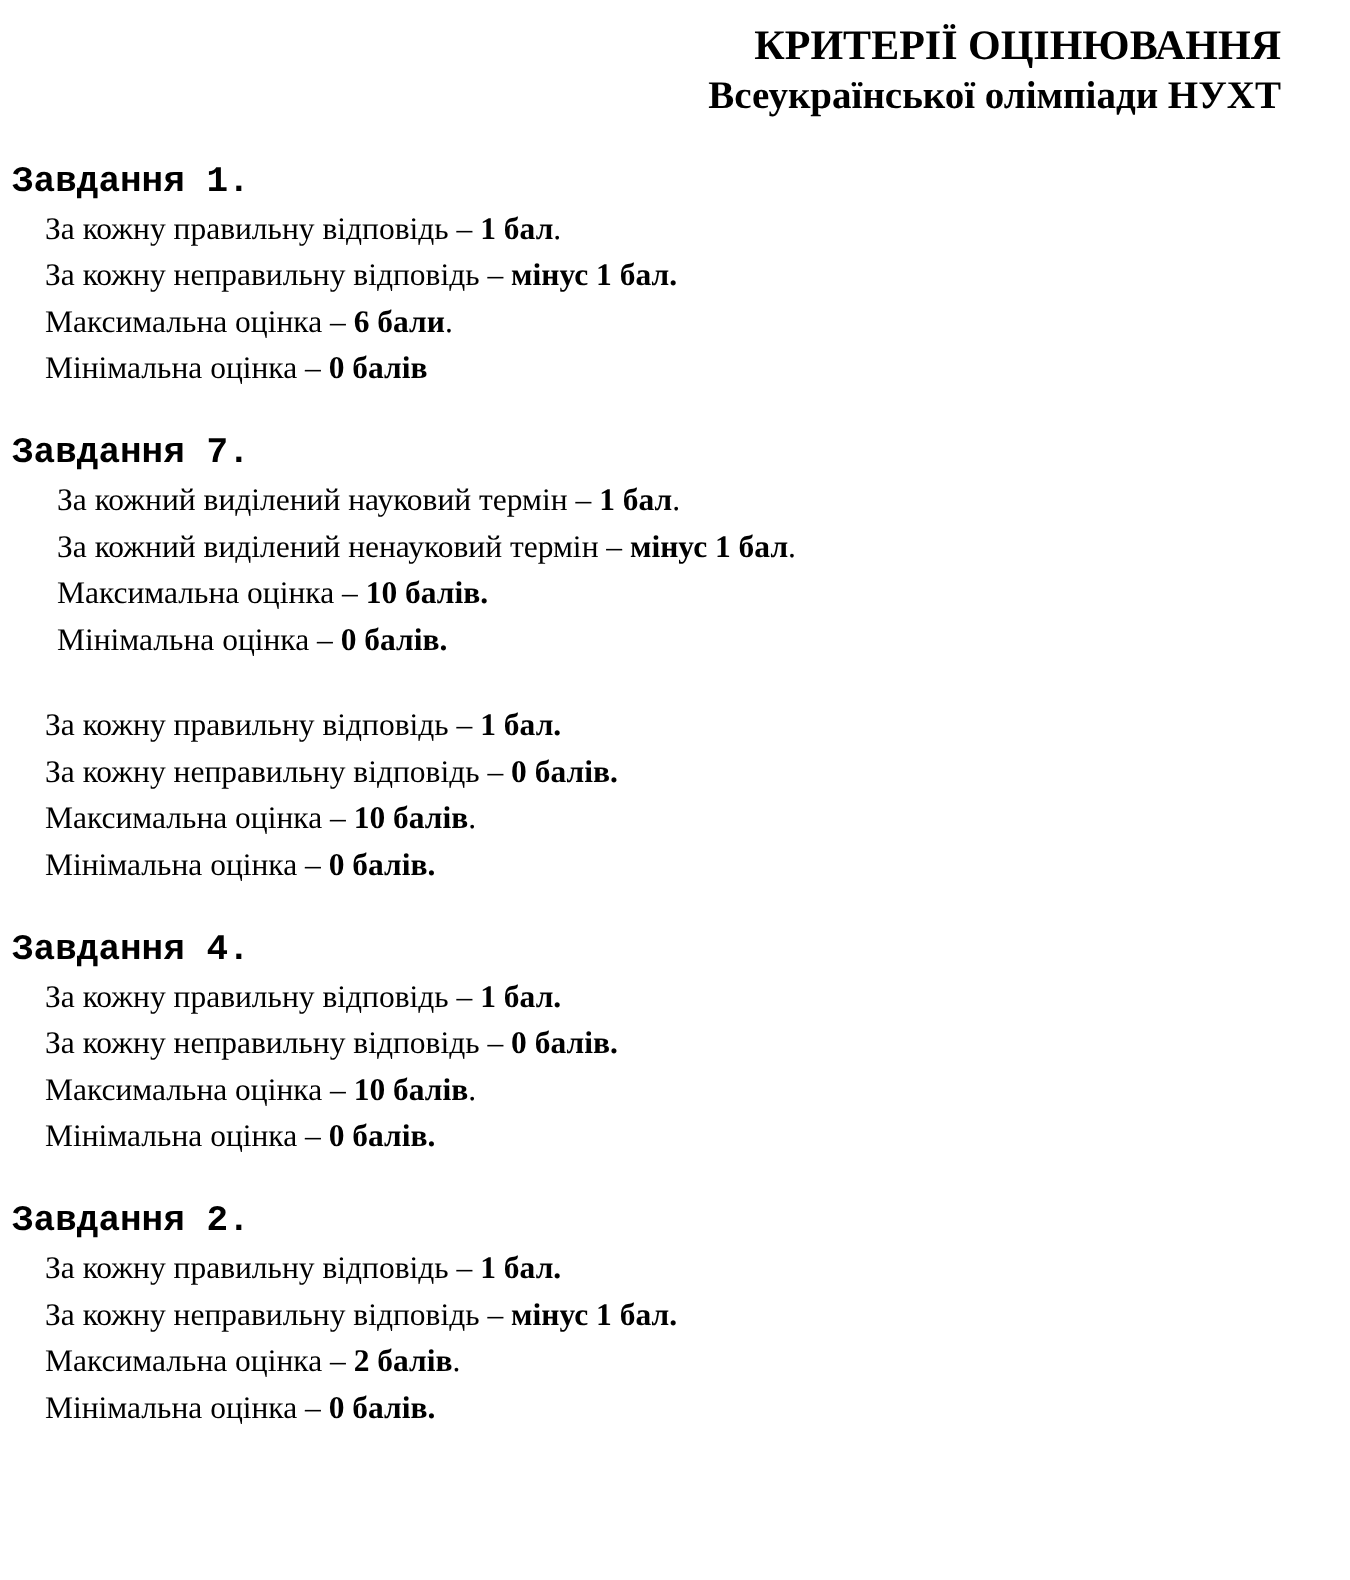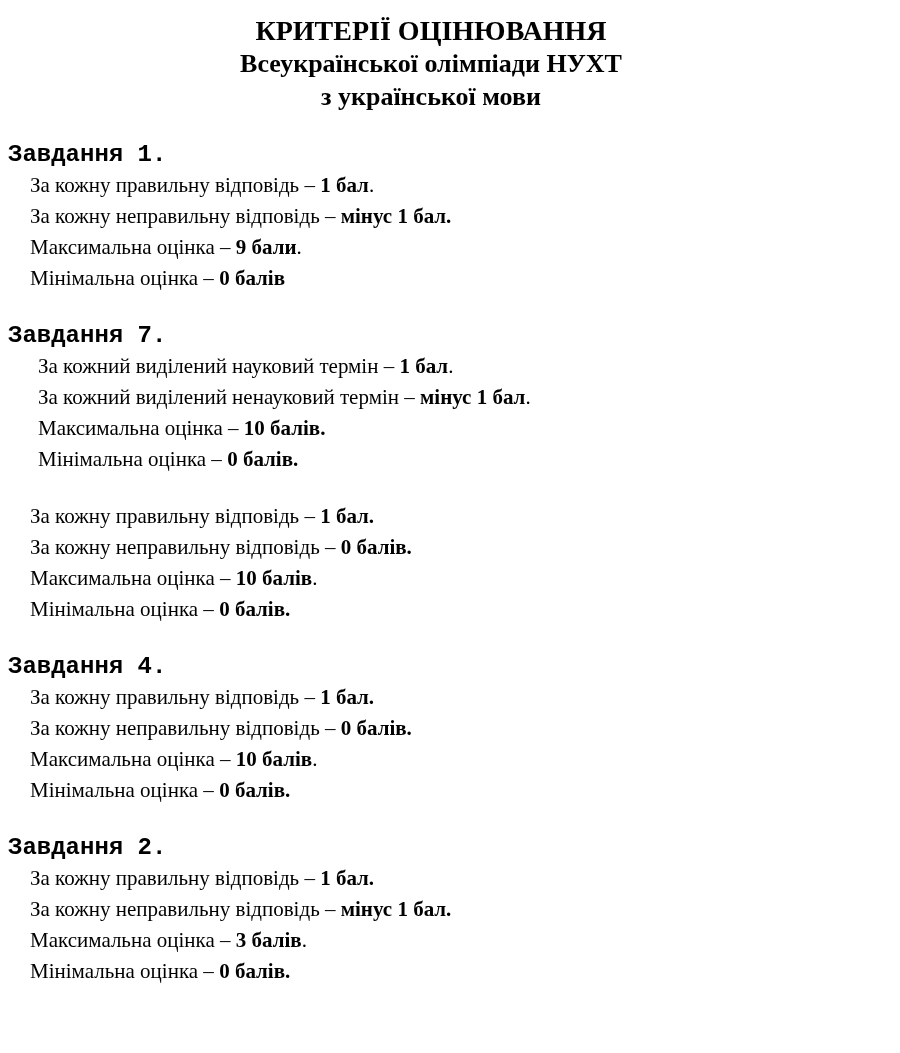--- a/index.html
+++ b/index.html
@@ -8,21 +8,21 @@
     width: 900px;
     height: 1053px;
     font-family: "Liberation Serif", "DejaVu Serif", serif;
     color: #000000;
     overflow: hidden;
   }
   .document {
     padding: 14px 46px 0 8px;
   }
   .title-block {
-    text-align: center;
+    text-align: right;
     font-weight: bold;
     margin-bottom: 24px;
   }
   .title-line-1 {
     font-size: 28px;
     line-height: 33px;
   }
   .title-line {
     font-size: 26px;
     line-height: 33px;
@@ -48,29 +48,28 @@
   .line b { font-weight: bold; }
 </style>
 </head>
 <body>
 
 <div class="document">
 
   <div class="title-block">
     <div class="title-line-1">КРИТЕРІЇ ОЦІНЮВАННЯ</div>
     <div class="title-line">Всеукраїнської олімпіади НУХТ</div>
-    <div class="title-line">з української мови</div>
   </div>
 
   <div class="section">
     <div class="section-heading">Завдання 1.</div>
     <div class="lines">
       <div class="line"><span>За кожну правильну відповідь – </span><b>1 бал</b><span>.</span></div>
       <div class="line"><span>За кожну неправильну відповідь – </span><b>мінус 1 бал.</b><span></span></div>
-      <div class="line"><span>Максимальна оцінка – </span><b>9 бали</b><span>.</span></div>
+      <div class="line"><span>Максимальна оцінка – </span><b>6 бали</b><span>.</span></div>
       <div class="line"><span>Мінімальна оцінка – </span><b>0 балів</b><span></span></div>
     </div>
   </div>
 
   <div class="section">
     <div class="section-heading">Завдання 7.</div>
     <div class="lines lines-wide">
       <div class="line"><span>За кожний виділений науковий термін – </span><b>1 бал</b><span>.</span></div>
       <div class="line"><span>За кожний виділений ненауковий термін – </span><b>мінус 1 бал</b><span>.</span></div>
       <div class="line"><span>Максимальна оцінка – </span><b>10 балів.</b><span></span></div>
@@ -95,18 +94,18 @@
       <div class="line"><span>Максимальна оцінка – </span><b>10 балів</b><span>.</span></div>
       <div class="line"><span>Мінімальна оцінка – </span><b>0 балів.</b><span></span></div>
     </div>
   </div>
 
   <div class="section">
     <div class="section-heading">Завдання 2.</div>
     <div class="lines">
       <div class="line"><span>За кожну правильну відповідь – </span><b>1 бал.</b><span></span></div>
       <div class="line"><span>За кожну неправильну відповідь – </span><b>мінус 1 бал.</b><span></span></div>
-      <div class="line"><span>Максимальна оцінка – </span><b>3 балів</b><span>.</span></div>
+      <div class="line"><span>Максимальна оцінка – </span><b>2 балів</b><span>.</span></div>
       <div class="line"><span>Мінімальна оцінка – </span><b>0 балів.</b><span></span></div>
     </div>
   </div>
 
 </div>
 
 </body></html>

